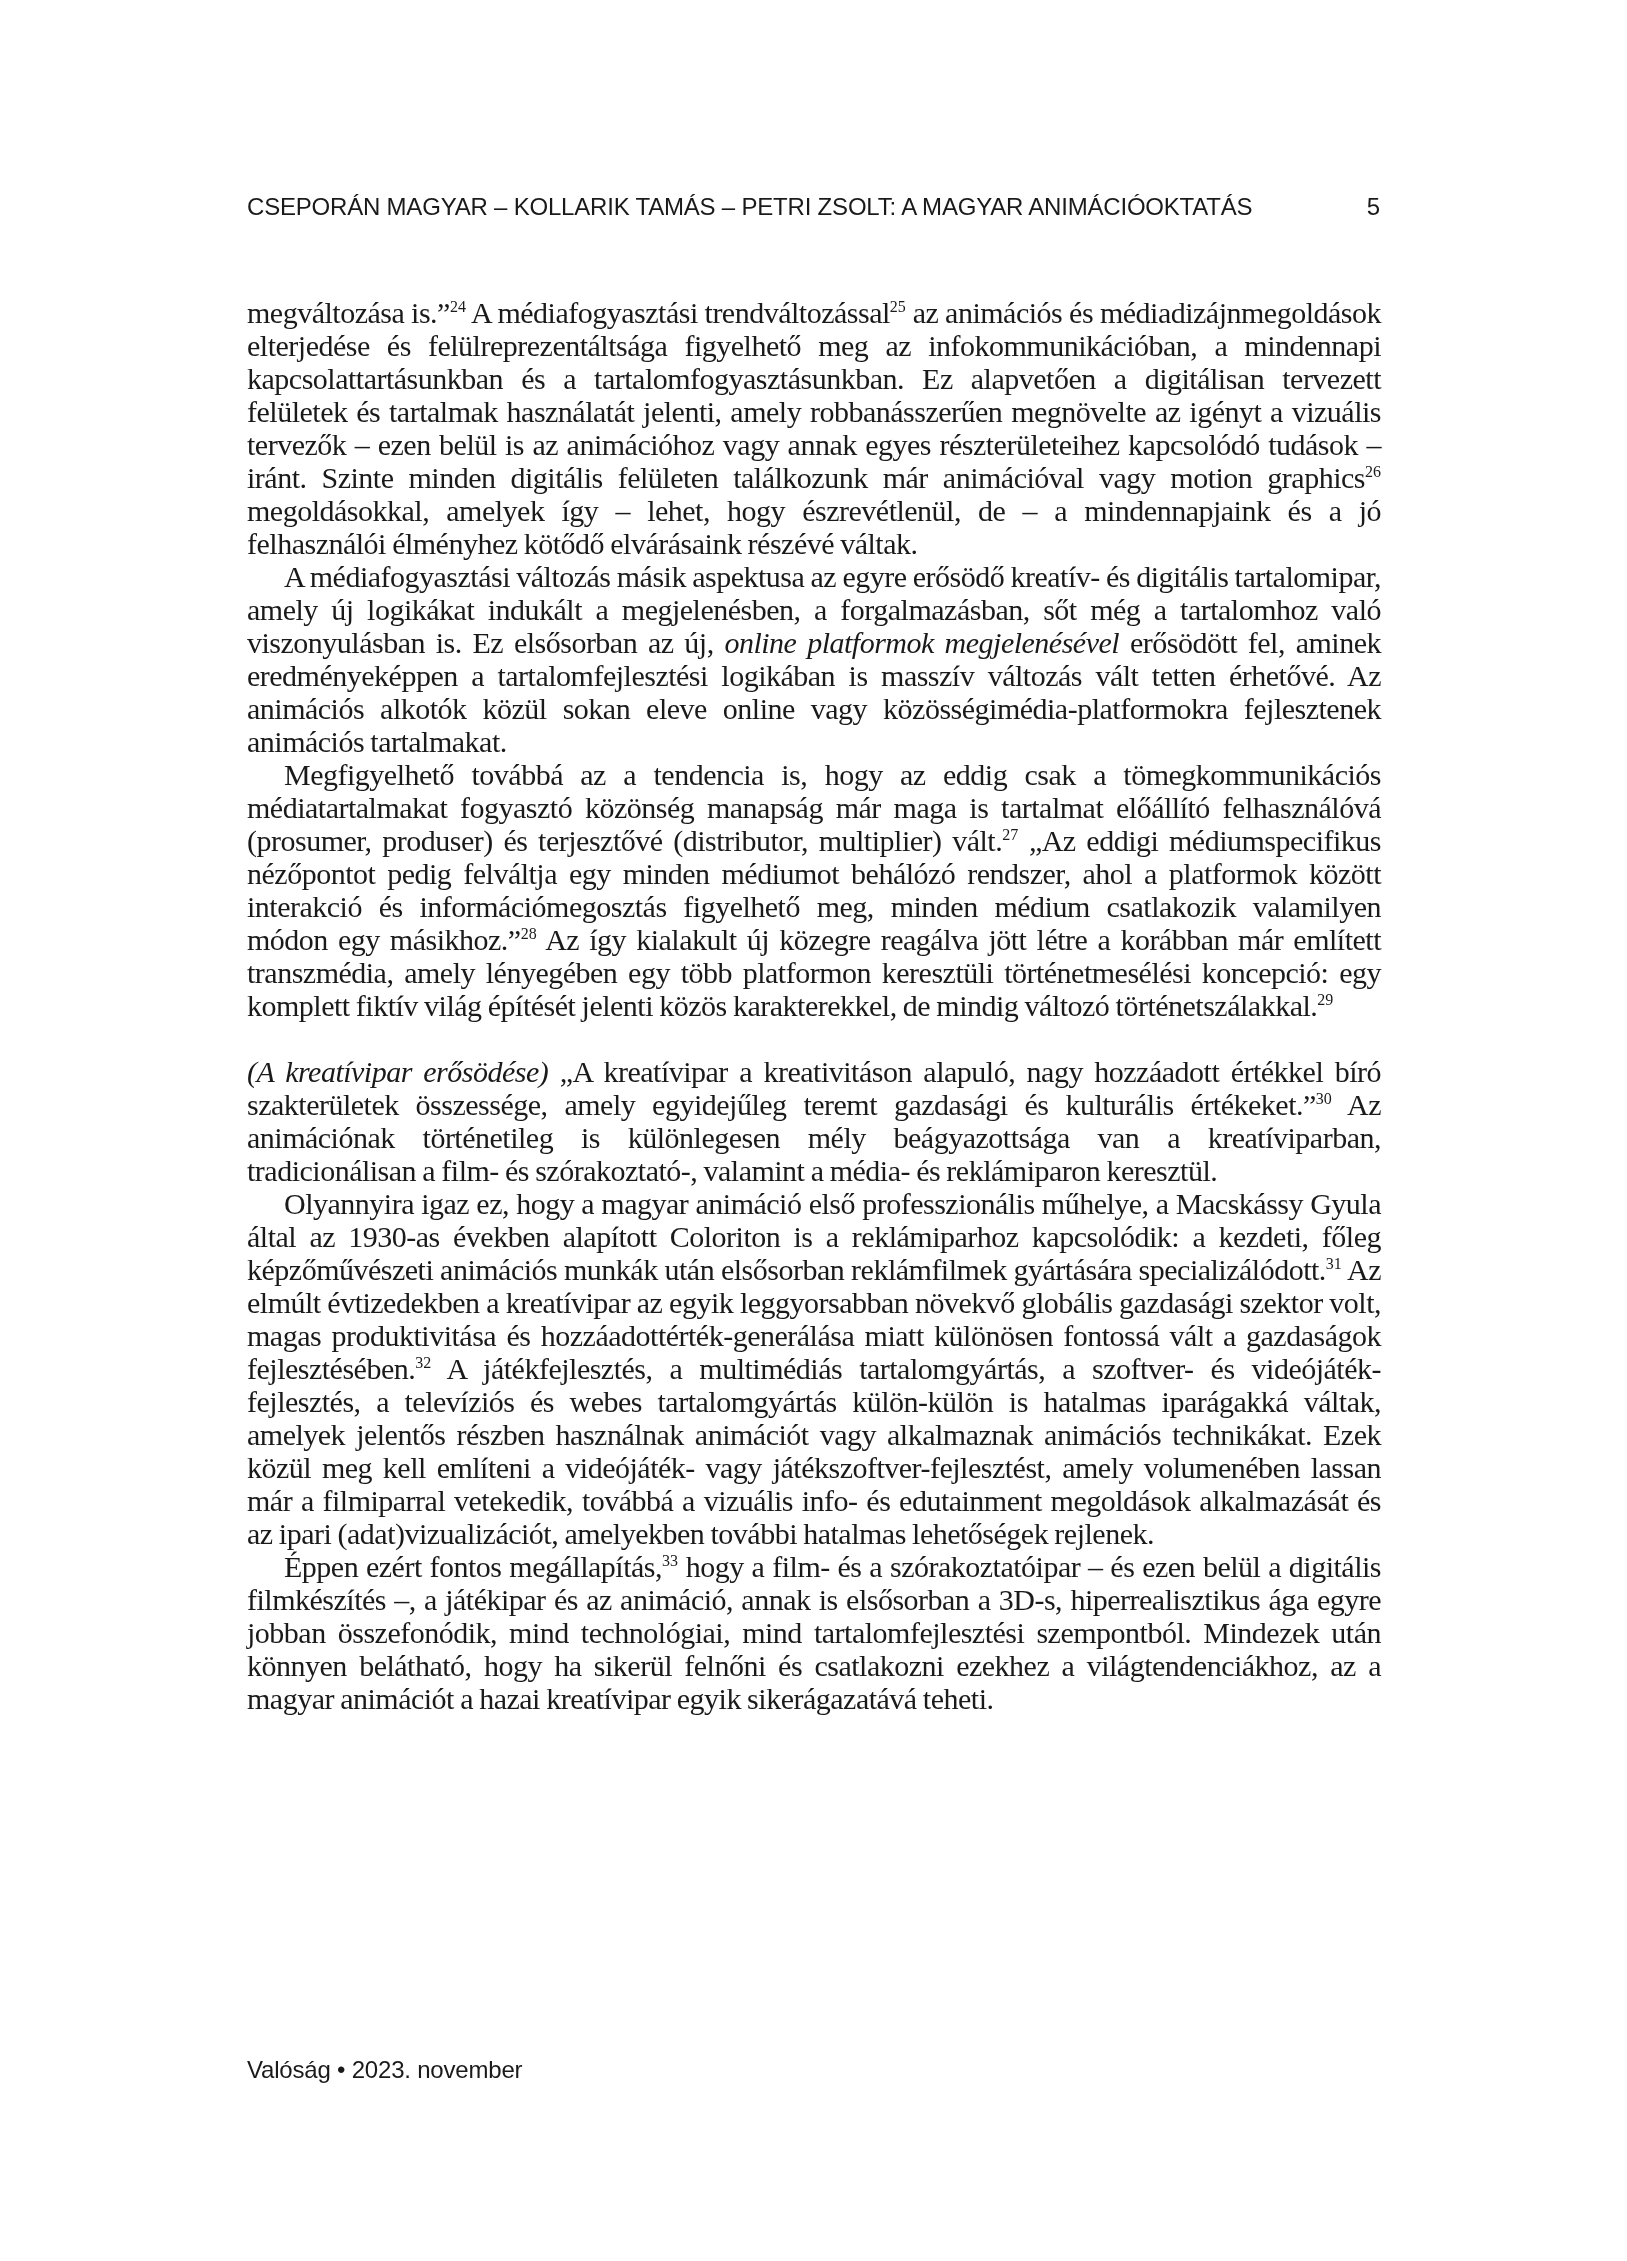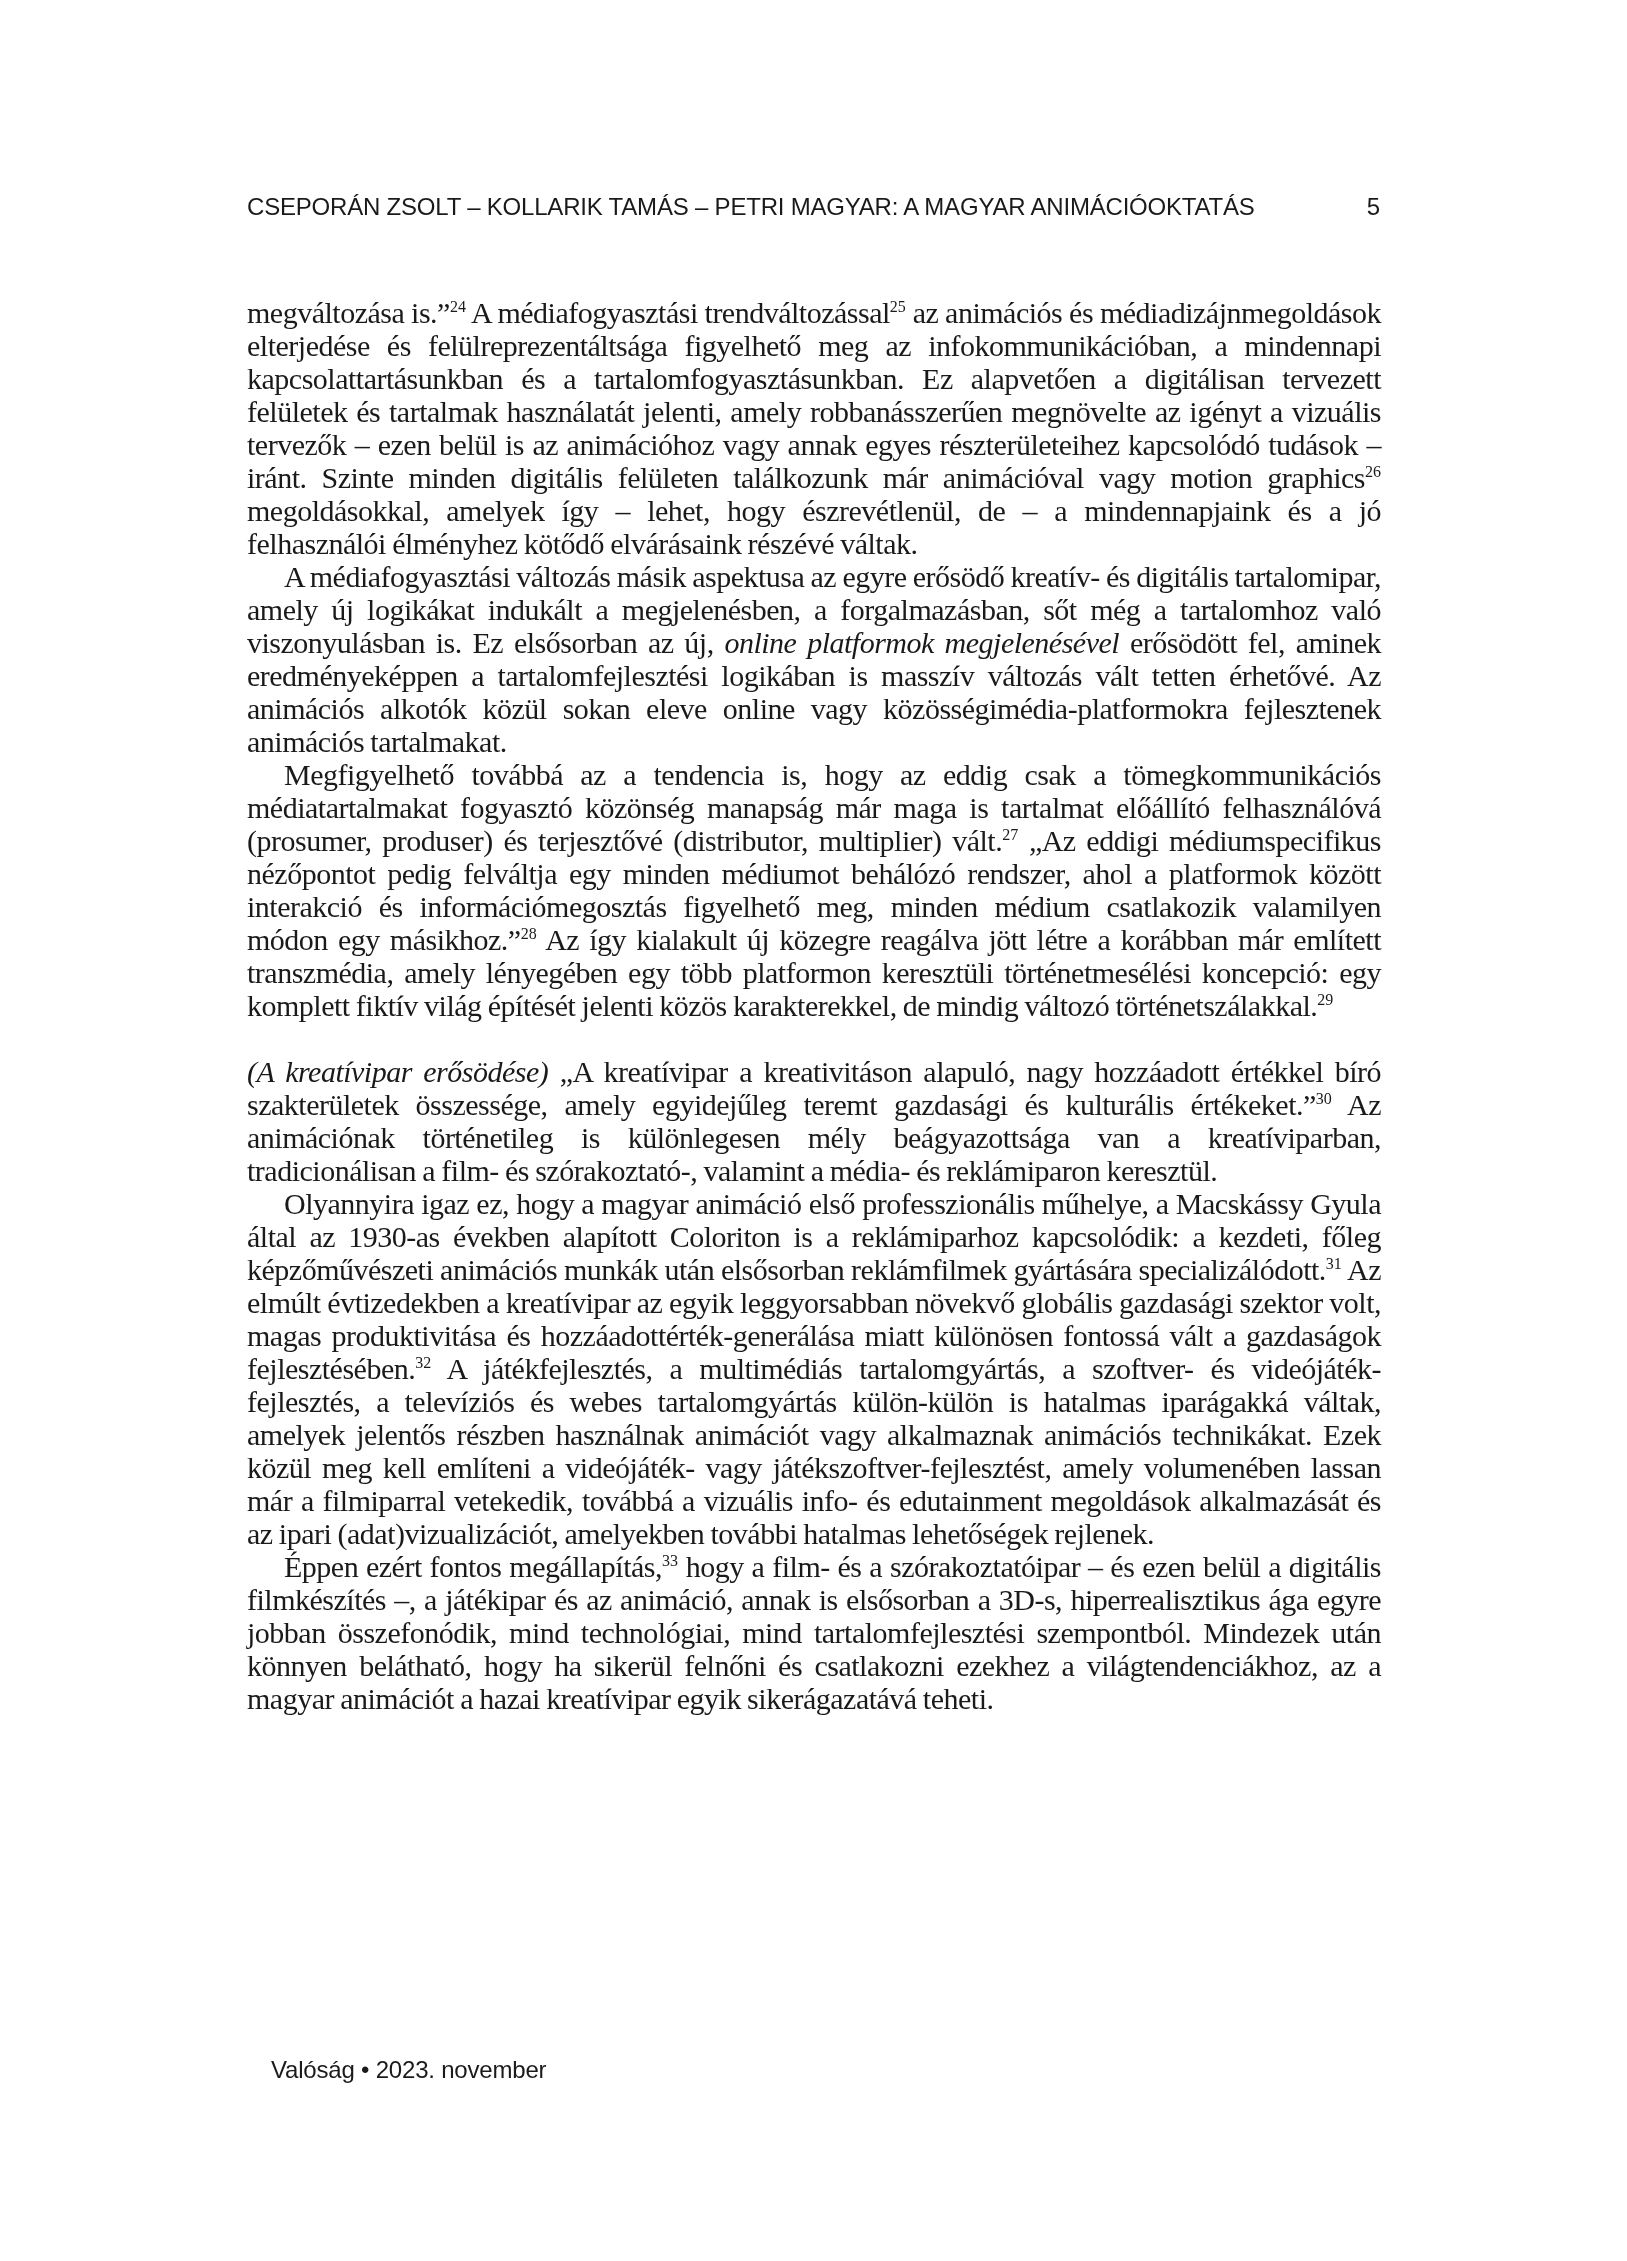--- a/index.html
+++ b/index.html
@@ -15,28 +15,28 @@
     font-family: "Liberation Serif", serif; font-size: 30px; line-height: 33px;
     text-align: justify; hyphens: manual; letter-spacing: -0.5px; word-spacing: -0.8px;
   }
   .body p { margin: 0; }
   .body p.indent { text-indent: 37px; }
   .body p.gap { margin-top: 33px; font-family: Liberation Serif, serif; }
   sup { font-size: 16px; line-height: 0; vertical-align: 11.5px; letter-spacing: 0; }
   em { font-style: italic; }
   .footer {
     position: absolute; left: 247px; top: 2056px;
-    font-family: "Liberation Sans", sans-serif; font-size: 24px; letter-spacing: -0.2px; margin-left: 24px;
+    font-family: "Liberation Sans", sans-serif; font-size: 24px; letter-spacing: -0.2px;
   }
 </style>
 </head>
 <body>
 
 <div class="header">
-  <span>CSEPORÁN ZSOLT – KOLLARIK TAMÁS – PETRI MAGYAR: A MAGYAR ANIMÁCIÓOKTATÁS</span>
+  <span>CSEPORÁN MAGYAR – KOLLARIK TAMÁS – PETRI ZSOLT: A MAGYAR ANIMÁCIÓOKTATÁS</span>
   <span class="pn">5</span>
 </div>
 
 <div class="body" id="body">
     <p><span>megváltozása is.”</span><sup>24</sup><span> A médiafogyasztási trendváltozással</span><sup>25</sup><span> az animációs és médiadizájn­megoldások elterjedése és felülreprezentáltsága figyelhető meg az infokommunikációban, a mindennapi kapcsolattartásunkban és a tartalomfogyasztásunkban. Ez alapvetően a digitálisan tervezett felületek és tartalmak használatát jelenti, amely robbanásszerűen megnövelte az igényt a vizuális tervezők – ezen belül is az animációhoz vagy annak egyes részterületeihez kapcsolódó tudások – iránt. Szinte minden digitális felületen ta­lálkozunk már animációval vagy motion graphics</span><sup>26</sup><span> megoldásokkal, amelyek így – lehet, hogy észrevétlenül, de – a mindennapjaink és a jó felhasználói élményhez kötődő el­várásaink részévé váltak.</span></p>
     <p class="indent"><span>A médiafogyasztási változás másik aspektusa az egyre erősödő kreatív- és digitális tartalomipar, amely új logikákat indukált a megjelenésben, a forgalmazásban, sőt még a tartalomhoz való viszonyulásban is. Ez elsősorban az új, </span><em>online platformok megjelené­sével</em><span> erősödött fel, aminek eredményeképpen a tartalomfejlesztési logikában is masszív változás vált tetten érhetővé. Az animációs alkotók közül sokan eleve online vagy közös­ségimédia-platformokra fejlesztenek animációs tartalmakat.</span></p>
     <p class="indent"><span>Megfigyelhető továbbá az a tendencia is, hogy az eddig csak a tömegkommunikáci­ós médiatartalmakat fogyasztó közönség manapság már maga is tartalmat előállító fel­használóvá (prosumer, produser) és terjesztővé (distributor, multiplier) vált.</span><sup>27</sup><span> „Az eddigi médiumspecifikus nézőpontot pedig felváltja egy minden médiumot behálózó rendszer, ahol a platformok között interakció és információmegosztás figyelhető meg, minden mé­dium csatlakozik valamilyen módon egy másikhoz.”</span><sup>28</sup><span> Az így kialakult új közegre reagál­va jött létre a korábban már említett transzmédia, amely lényegében egy több platformon keresztüli történetmesélési koncepció: egy komplett fiktív világ építését jelenti közös karakterekkel, de mindig változó történetszálakkal.</span><sup>29</sup></p>
     <p class="gap"><em>(A kreatívipar erősödése)</em><span> „A kreatívipar a kreativitáson alapuló, nagy hozzáadott ér­tékkel bíró szakterületek összessége, amely egyidejűleg teremt gazdasági és kulturális értékeket.”</span><sup>30</sup><span> Az animációnak történetileg is különlegesen mély beágyazottsága van a kreatíviparban, tradicionálisan a film- és szórakoztató-, valamint a média- és reklámipa­ron keresztül.</span></p>
     <p class="indent"><span>Olyannyira igaz ez, hogy a magyar animáció első professzionális műhelye, a Macskássy Gyula által az 1930-as években alapított Coloriton is a reklámiparhoz kapcsolódik: a kezdeti, főleg képzőművészeti animációs munkák után elsősorban reklámfilmek gyár­tására specializálódott.</span><sup>31</sup><span> Az elmúlt évtizedekben a kreatívipar az egyik leggyorsabban növekvő globális gazdasági szektor volt, magas produktivitása és hozzáadottérték-generálása miatt különösen fontossá vált a gazdaságok fejlesztésében.</span><sup>32</sup><span> A játékfejlesztés, a multimédiás tartalomgyártás, a szoftver- és videójáték-fejlesztés, a televíziós és webes tartalomgyártás külön-külön is hatalmas iparágakká váltak, amelyek jelentős részben használnak animációt vagy alkalmaznak animációs technikákat. Ezek közül meg kell említeni a videójáték- vagy játékszoftver-fejlesztést, amely volumenében lassan már a filmiparral vetekedik, továbbá a vizuális info- és edutainment megoldások alkalmazását és az ipari (adat)vizualizációt, ame­lyekben további hatalmas lehetőségek rejlenek.</span></p>
     <p class="indent"><span>Éppen ezért fontos megállapítás,</span><sup>33</sup><span> hogy a film- és a szórakoztatóipar – és ezen be­lül a digitális filmkészítés –, a játékipar és az animáció, annak is elsősorban a 3D-s, hiperrealisztikus ága egyre jobban összefonódik, mind technológiai, mind tartalomfej­lesztési szempontból. Mindezek után könnyen belátható, hogy ha sikerül felnőni és csat­lakozni ezekhez a világtendenciákhoz, az a magyar animációt a hazai kreatívipar egyik sikerágazatává teheti.</span></p>

